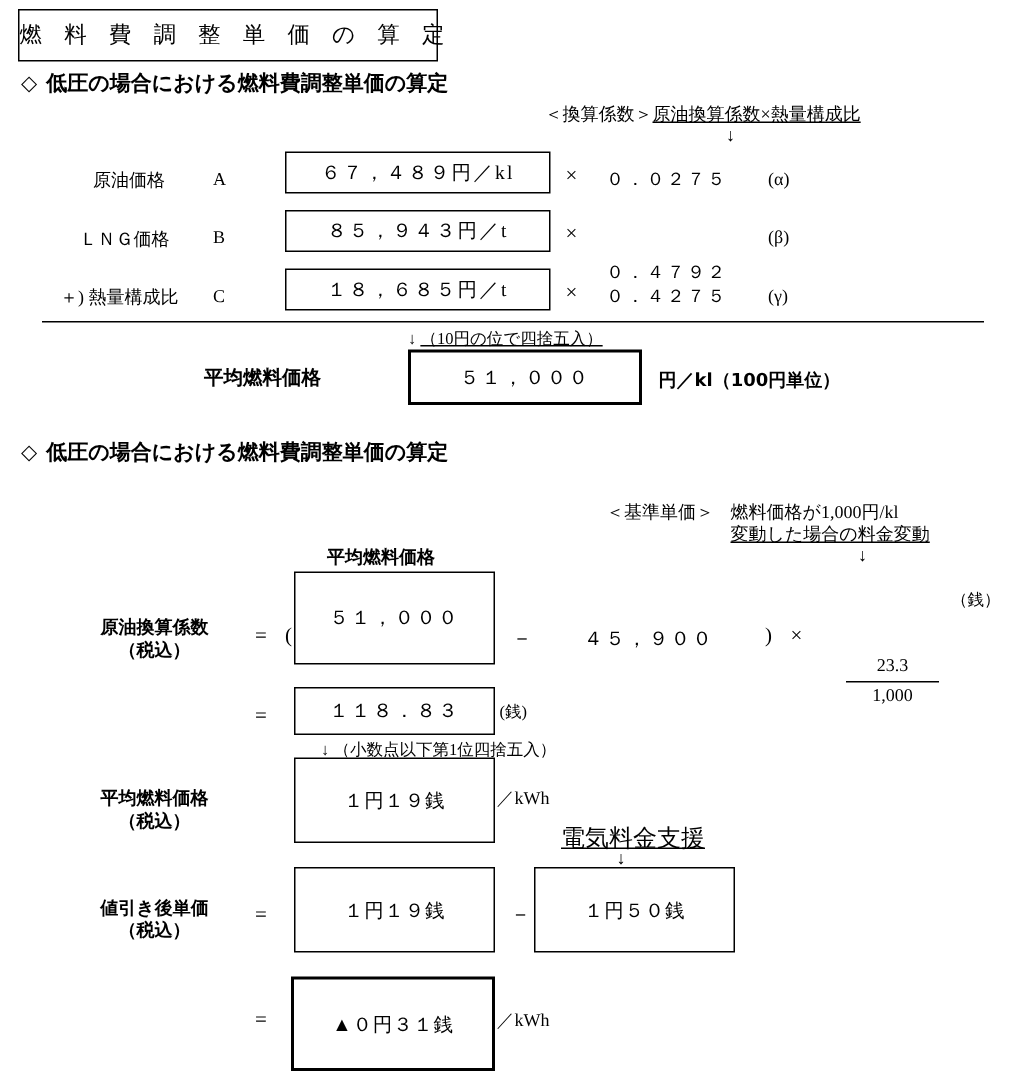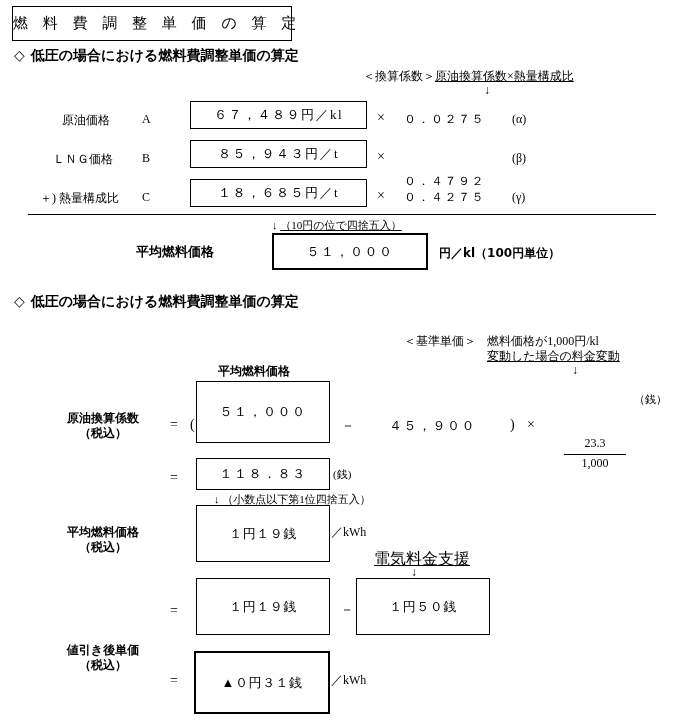--- a/index.html
+++ b/index.html
@@ -143,21 +143,21 @@
 <div class="abs rowlabel gothic" style="left:44px;top:525px;width:118px;">
   <div>平均燃料価格</div>
   <div>（税込）</div>
 </div>
 <div class="vbox plain" style="left:196px;top:505px;width:132px;height:55px;">１円１９銭</div>
 <div class="abs mincho" style="left:331px;top:524px;font-size:12px;">／kWh</div>
 
 <div class="abs mincho ul" style="left:374px;top:549px;font-size:16px;">電気料金支援</div>
 <div class="abs arrow" style="left:411px;top:565px;">↓</div>
 
-<div class="abs rowlabel gothic" style="left:44px;top:598px;width:118px;margin-top:45px;">
+<div class="abs rowlabel gothic" style="left:44px;top:598px;width:118px;">
   <div>値引き後単価</div>
   <div>（税込）</div>
 </div>
 <div class="abs op mincho" style="left:170px;top:603px;">=</div>
 <div class="vbox plain" style="left:196px;top:578px;width:132px;height:55px;">１円１９銭</div>
 <div class="abs op mincho" style="left:340px;top:601px;">－</div>
 <div class="vbox plain" style="left:356px;top:578px;width:132px;height:55px;">１円５０銭</div>
 
 <div class="abs op mincho" style="left:170px;top:673px;">=</div>
 <div class="vbox thick plain" style="left:194px;top:651px;width:132px;height:59px;">▲０円３１銭</div>

